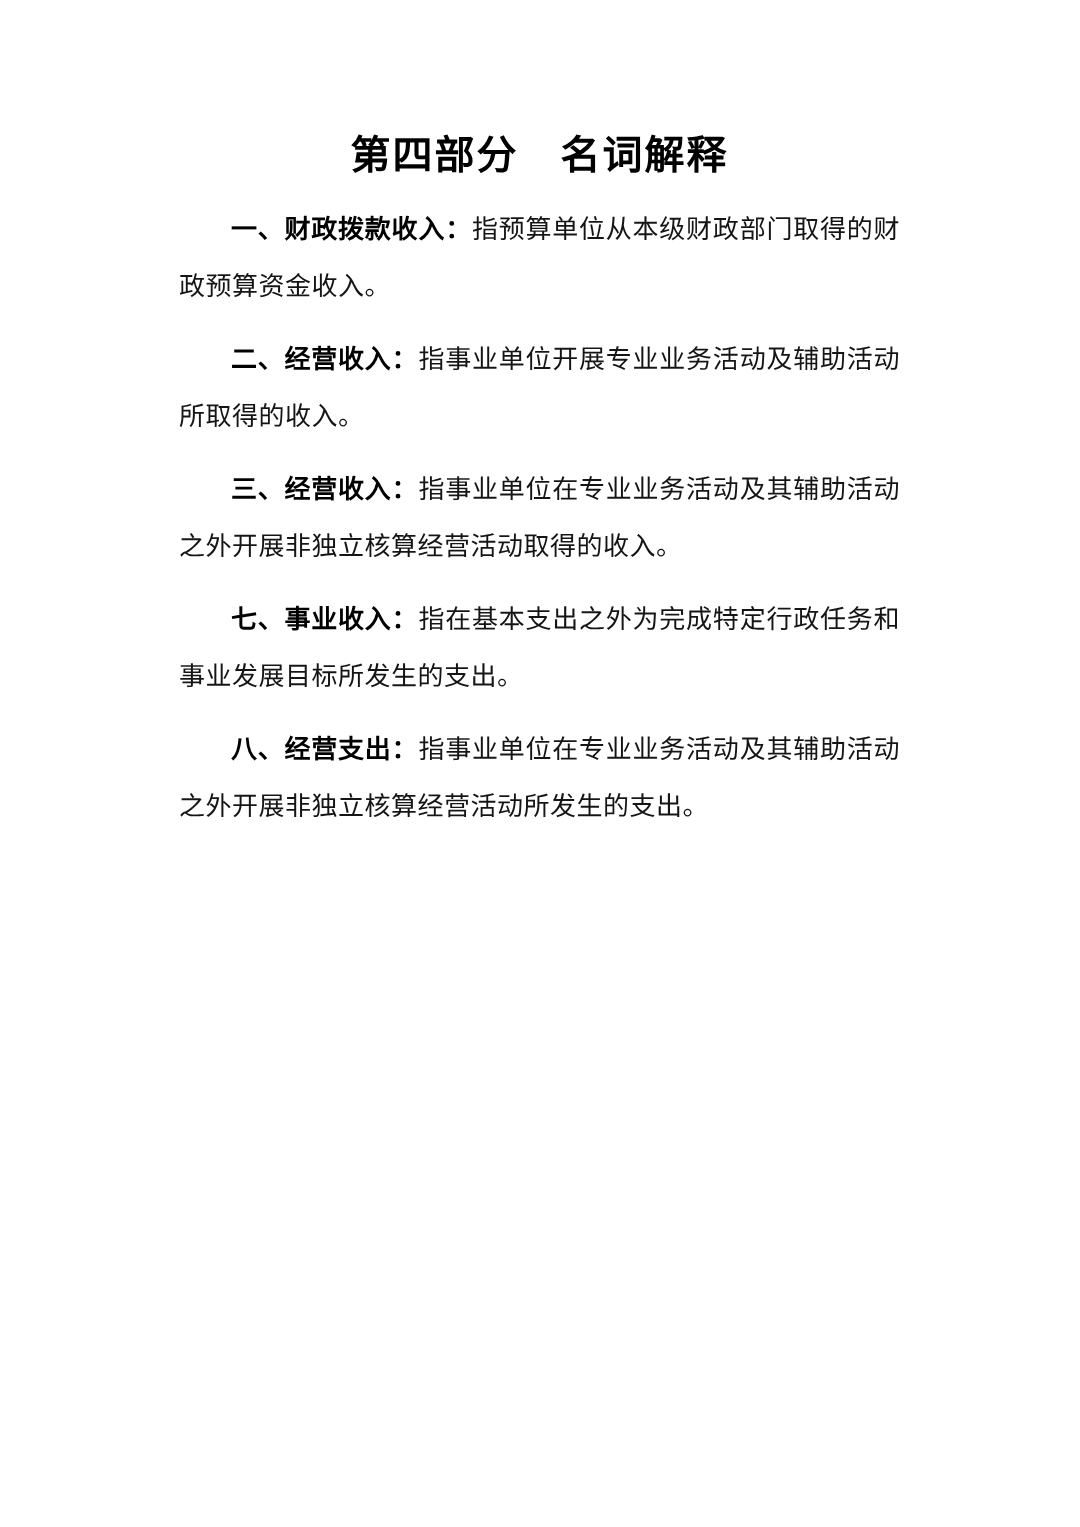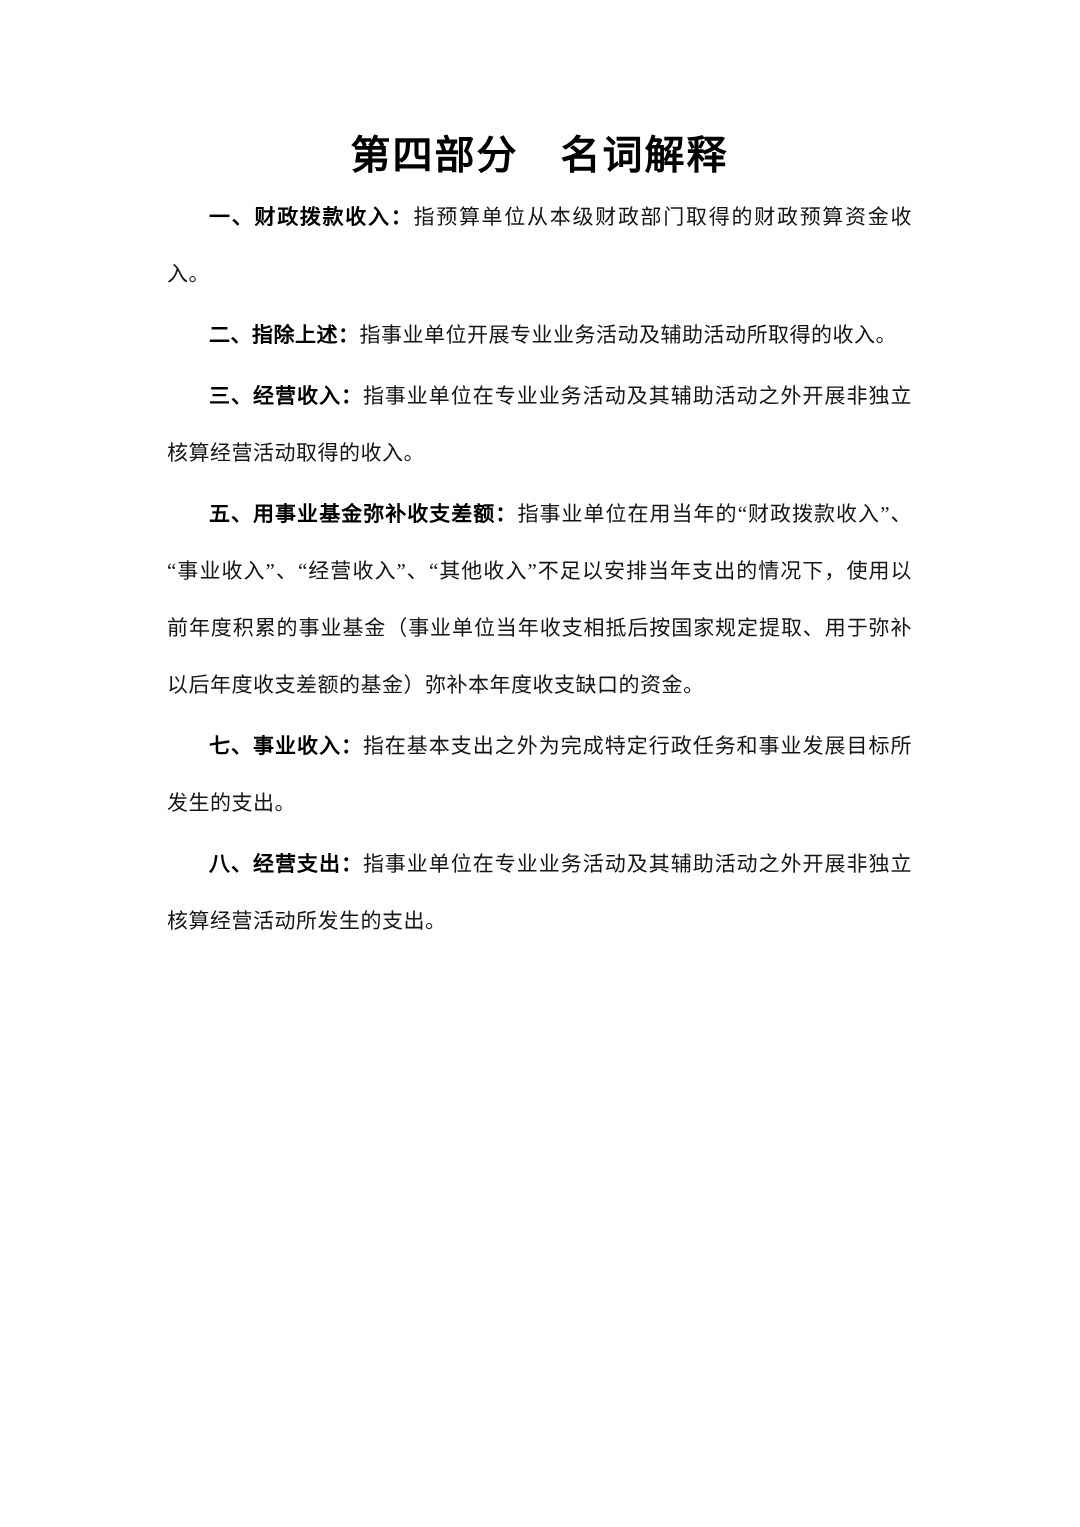--- a/index.html
+++ b/index.html
@@ -25,24 +25,24 @@
     font-family: "Liberation Sans", "DejaVu Sans", sans-serif;
     font-weight: 700;
     font-size: 40px;
     line-height: 60px;
     letter-spacing: 2px;
     text-align: center;
     color: #000000;
     white-space: pre;
   }
   .glossary p {
-    margin: 4px;
+    margin: 16px;
     padding: 0;
     font-family: "Liberation Serif", "DejaVu Serif", serif;
-    font-size: 21px;
+    font-size: 26px;
     line-height: 57px;
     letter-spacing: 0.5px;
     text-align: justify;
     text-justify: inter-ideograph;
     text-indent: 2em;
     color: #151515;
   }
   .glossary p .term {
     font-weight: 700;
     color: #000000;
@@ -53,26 +53,25 @@
 
 <div class="page">
   <div class="content">
 
     <h1 class="doc-title">第四部分　名词解释</h1>
 
     <div class="glossary">
 
       <p><span class="term">一、财政拨款收入：</span><span>指预算单位从本级财政部门取得的财政预算资金收入。</span></p>
 
-      <p><span class="term">二、指除上述：</span><span>指事业单位开展专业业务活动及辅助活动所取得的收入。</span></p>
+      <p><span class="term">二、经营收入：</span><span>指事业单位开展专业业务活动及辅助活动所取得的收入。</span></p>
 
       <p><span class="term">三、经营收入：</span><span>指事业单位在专业业务活动及其辅助活动之外开展非独立核算经营活动取得的收入。</span></p>
 
 
-      <p><span class="term">五、用事业基金弥补收支差额：</span><span>指事业单位在用当年的“财政拨款收入”、“事业收入”、“经营收入”、“其他收入”不足以安排当年支出的情况下，使用以前年度积累的事业基金（事业单位当年收支相抵后按国家规定提取、用于弥补以后年度收支差额的基金）弥补本年度收支缺口的资金。</span></p>
 
 
       <p><span class="term">七、事业收入：</span><span>指在基本支出之外为完成特定行政任务和事业发展目标所发生的支出。</span></p>
 
       <p><span class="term">八、经营支出：</span><span>指事业单位在专业业务活动及其辅助活动之外开展非独立核算经营活动所发生的支出。</span></p>
 
     </div>
   </div>
 </div>
 

